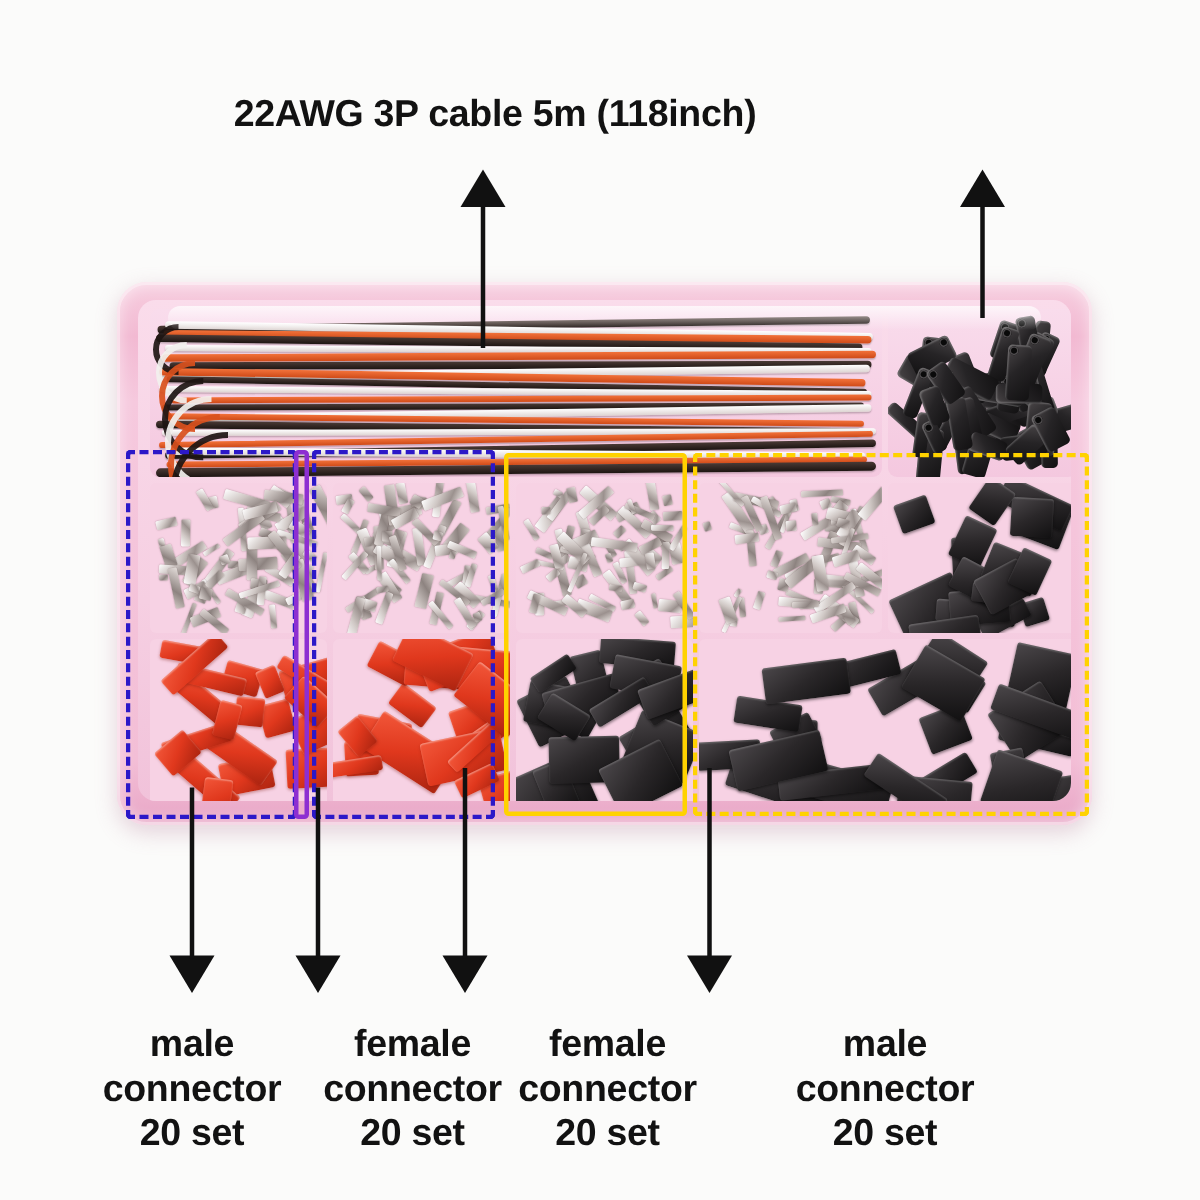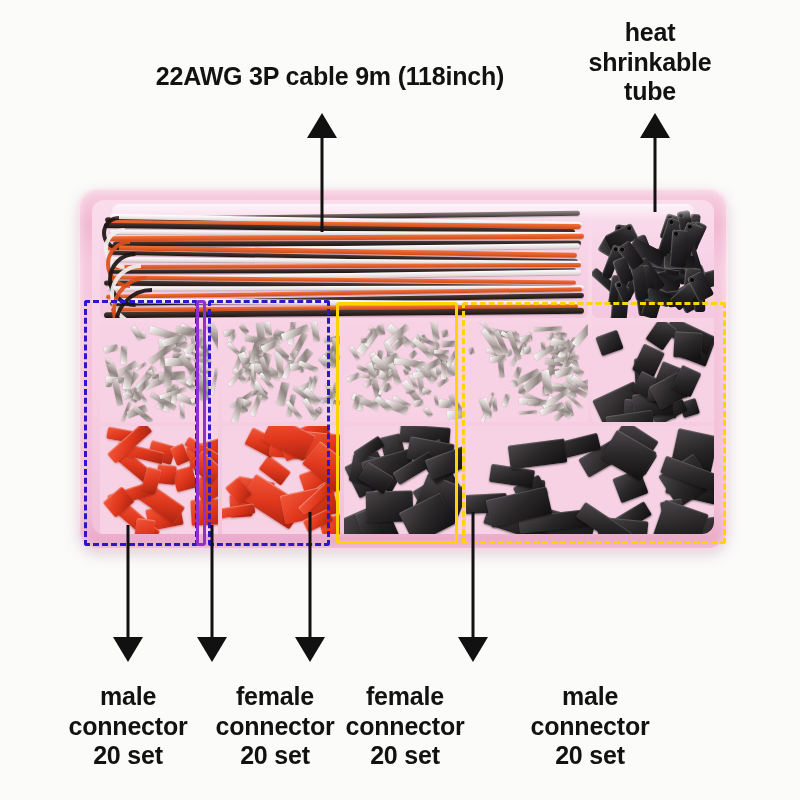--- a/index.html
+++ b/index.html
@@ -151,24 +151,21 @@
   .hl-violet-solid{ border:3px solid #8d2fd1; }
   .hl-yellow-solid{ border:3px solid #ffd200; }
   .hl-yellow-dash{ border:3px dashed #ffd200; }
   .hl-blue-dash2{ border:3px dashed #2c18c8; }
 </style>
 </head>
 <body>
 
 <div id="stage">
 
-  <div class="anno anno-top-cable">22AWG 3P cable 9m (118inch)</div>
-  <div class="anno anno-top-tube">heat
-shrinkable
-tube</div>
+  <div class="anno anno-top-cable">22AWG 3P cable 5m (118inch)</div>
 
   <div id="box">
     <div class="box-shell"></div>
     <div class="box-inner">
 
       <div class="cell cell-cable">
         <div class="wires" id="wireHost">
             <div class="wire w-blk" style="left: 4.70765px; right: 7.94226px; top: 7.83977px; border-radius: 40px; transform: rotate(-0.79deg); clip-path: none; height: 4.6px; box-shadow: rgba(0, 0, 0, 0.22) 0px 1px 1px;"></div>
             <div class="wire w-wht" style="left: 10.2187px; right: 6.30826px; top: 11.6006px; border-radius: 40px; transform: rotate(0.96deg); clip-path: none; height: 4.6px; box-shadow: rgba(0, 0, 0, 0.22) 0px 1px 1px;"></div>
             <div class="wire w-org" style="left: 8.97051px; right: 6.80388px; top: 15.5652px; border-radius: 40px; transform: rotate(0.49deg); clip-path: none; height: 4.5px; box-shadow: rgba(0, 0, 0, 0.22) 0px 1px 1px;"></div>

